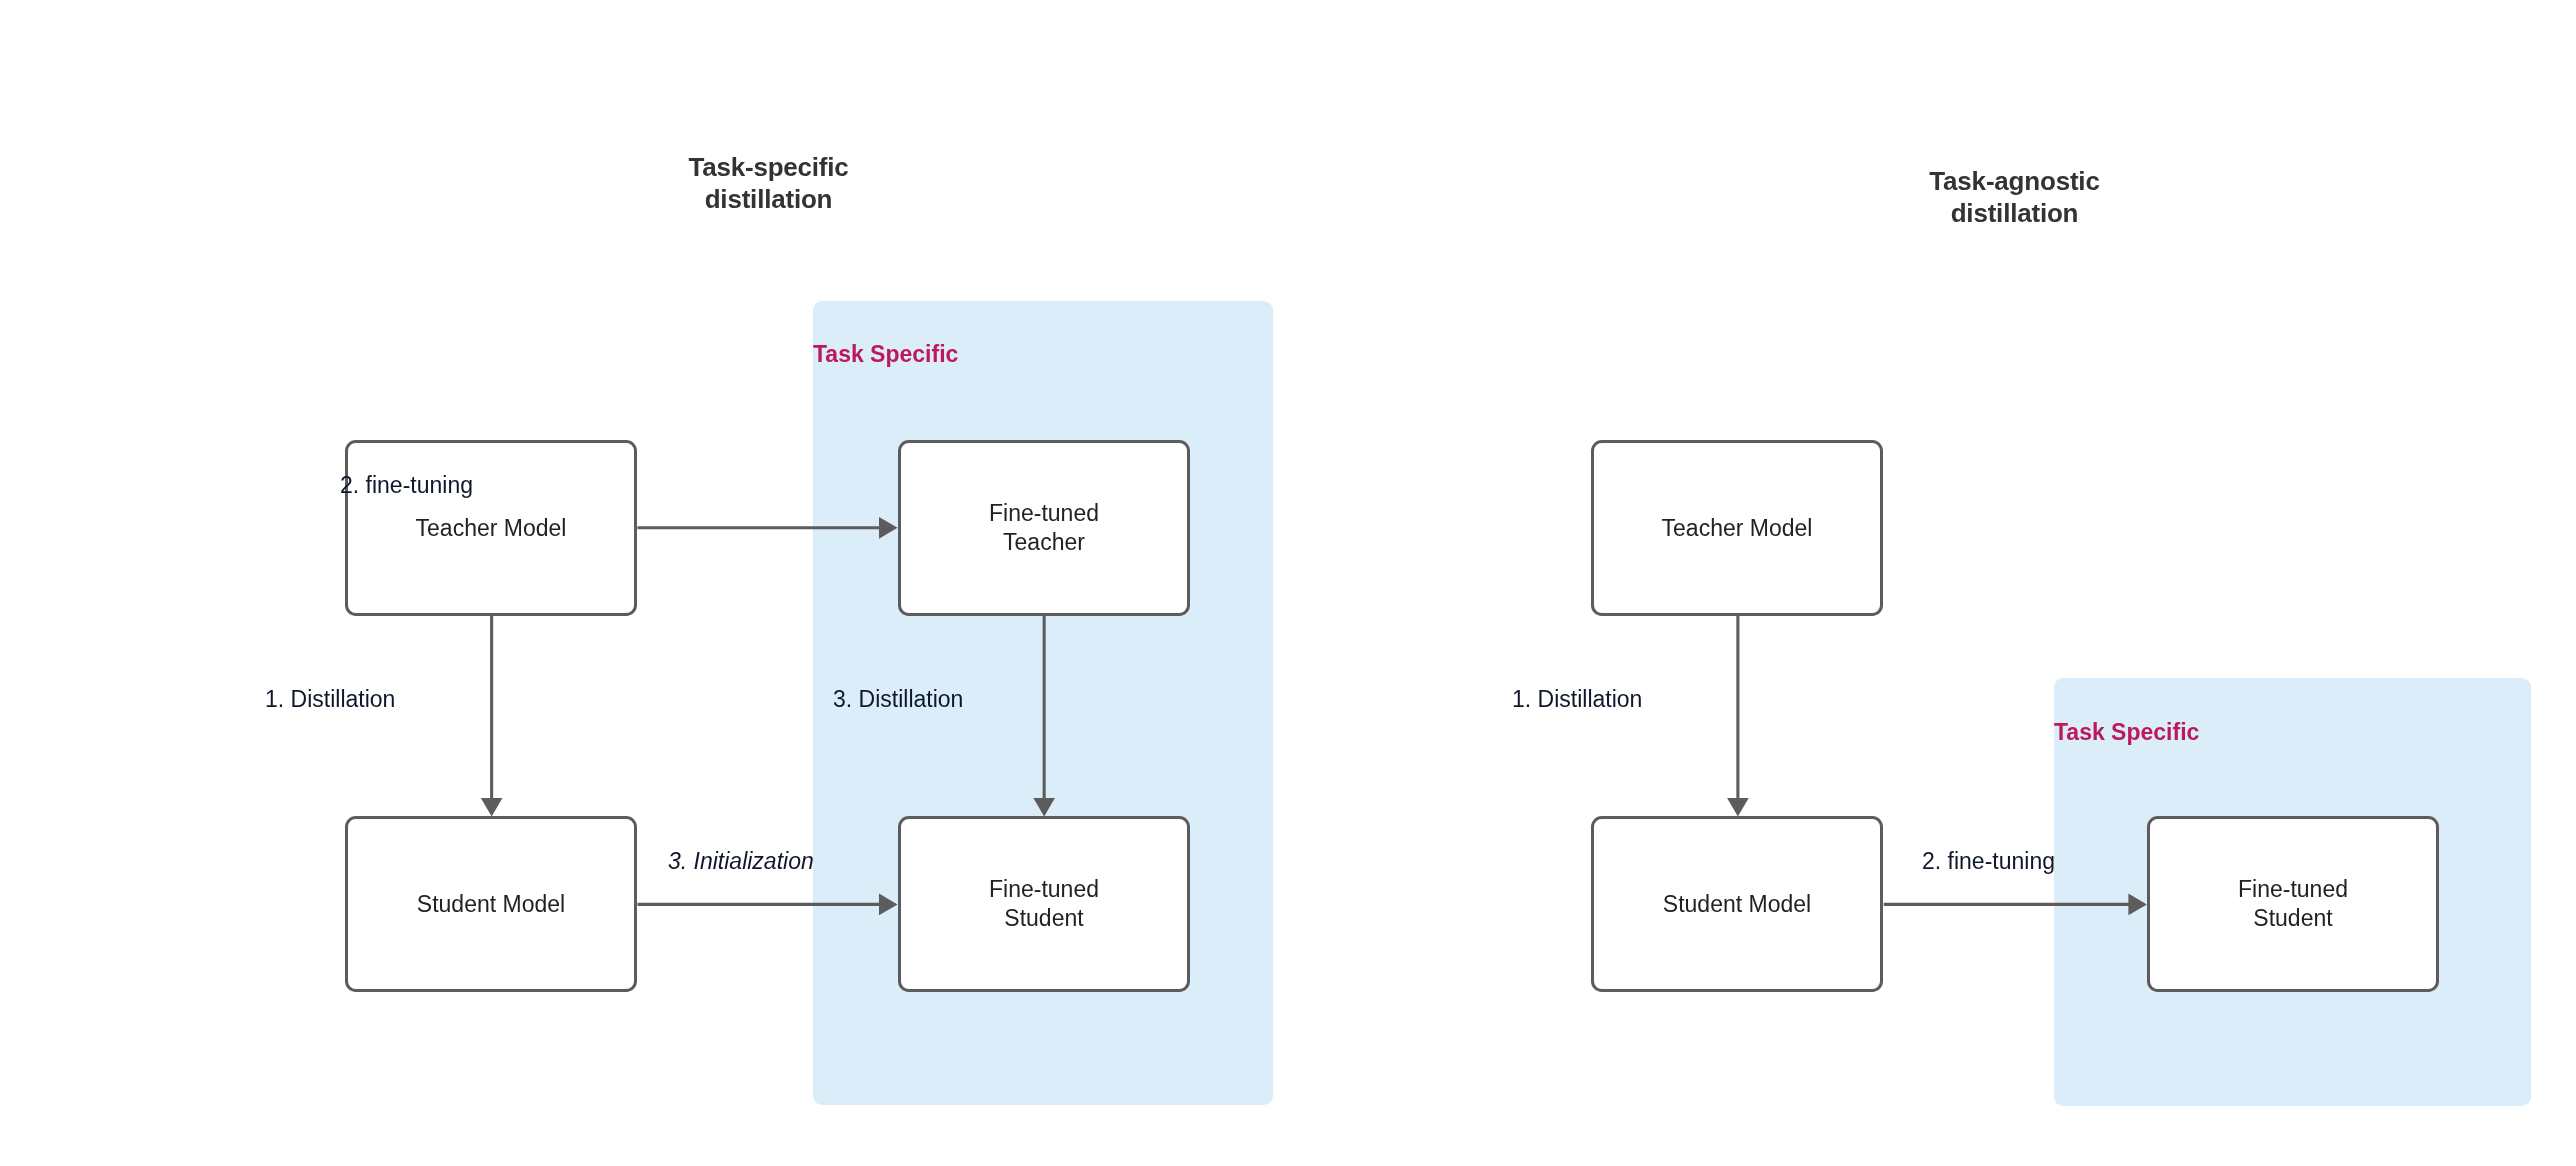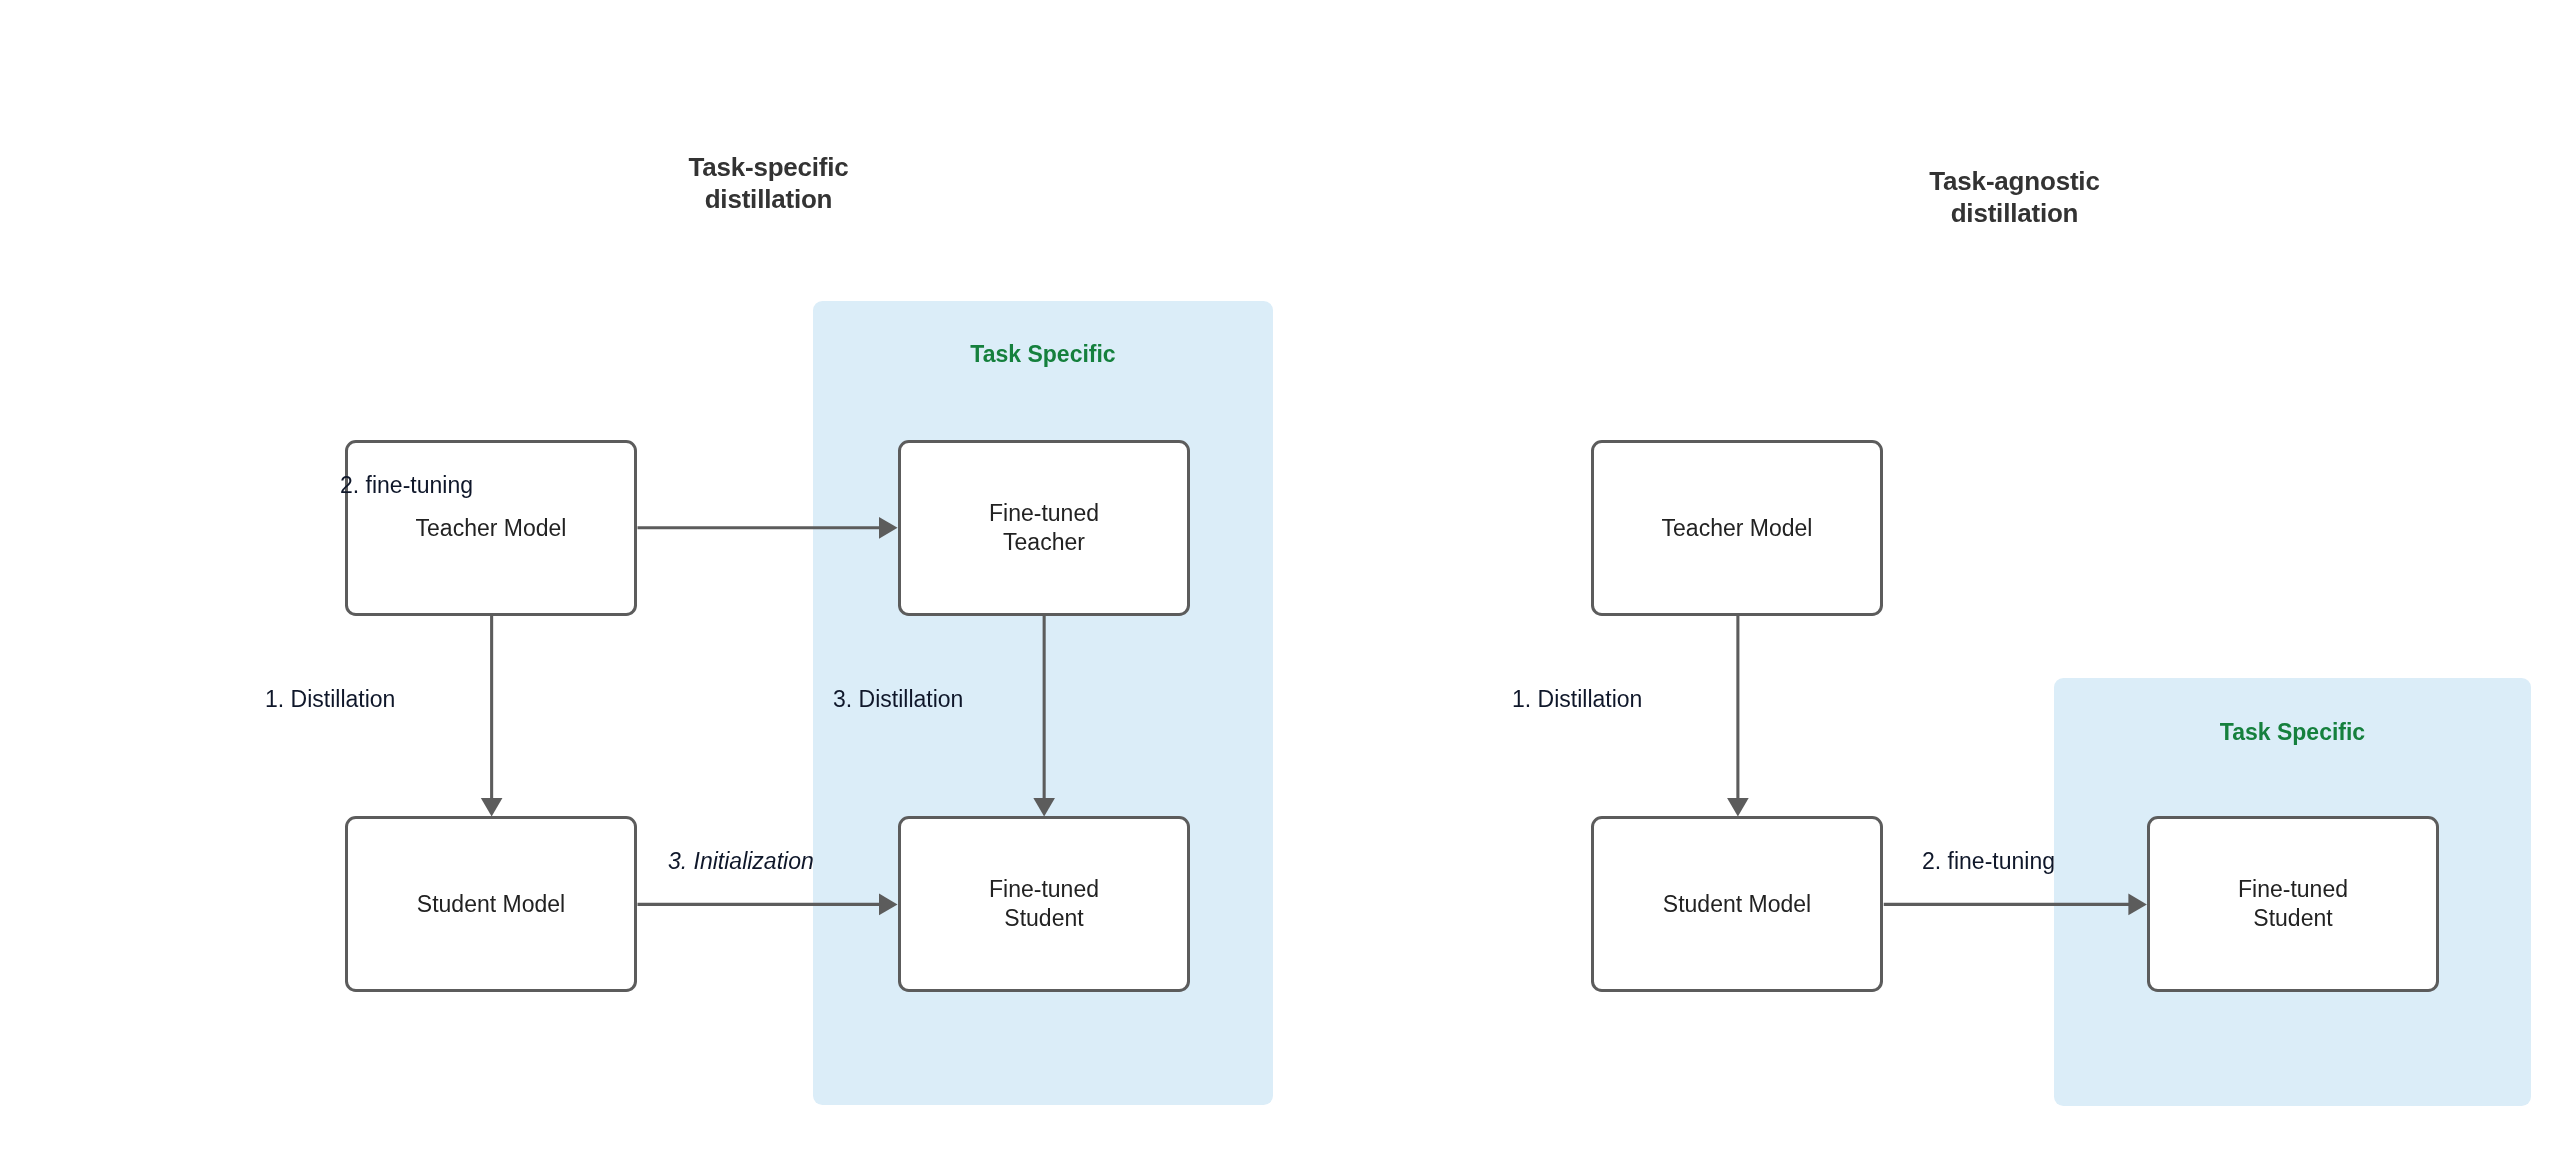--- a/index.html
+++ b/index.html
@@ -27,25 +27,25 @@
     white-space: pre-line;
     letter-spacing: -0.2px;
   }
   .group-band {
     position: absolute;
     background: #dbedf8;
     border-radius: 9.3px;
   }
   .group-label {
     position: absolute;
-    text-align: center;
+    text-align: left;
     font-weight: bold;
     font-size: 23px;
     line-height: 28px;
-    color: #15803d;
+    color: #be185d;
   }
   .node {
     position: absolute;
     box-sizing: border-box;
     background: #ffffff;
     border: 3.9px solid #5c5c5c;
     border-radius: 10.8px;
     display: flex;
     align-items: center;
     justify-content: center;

